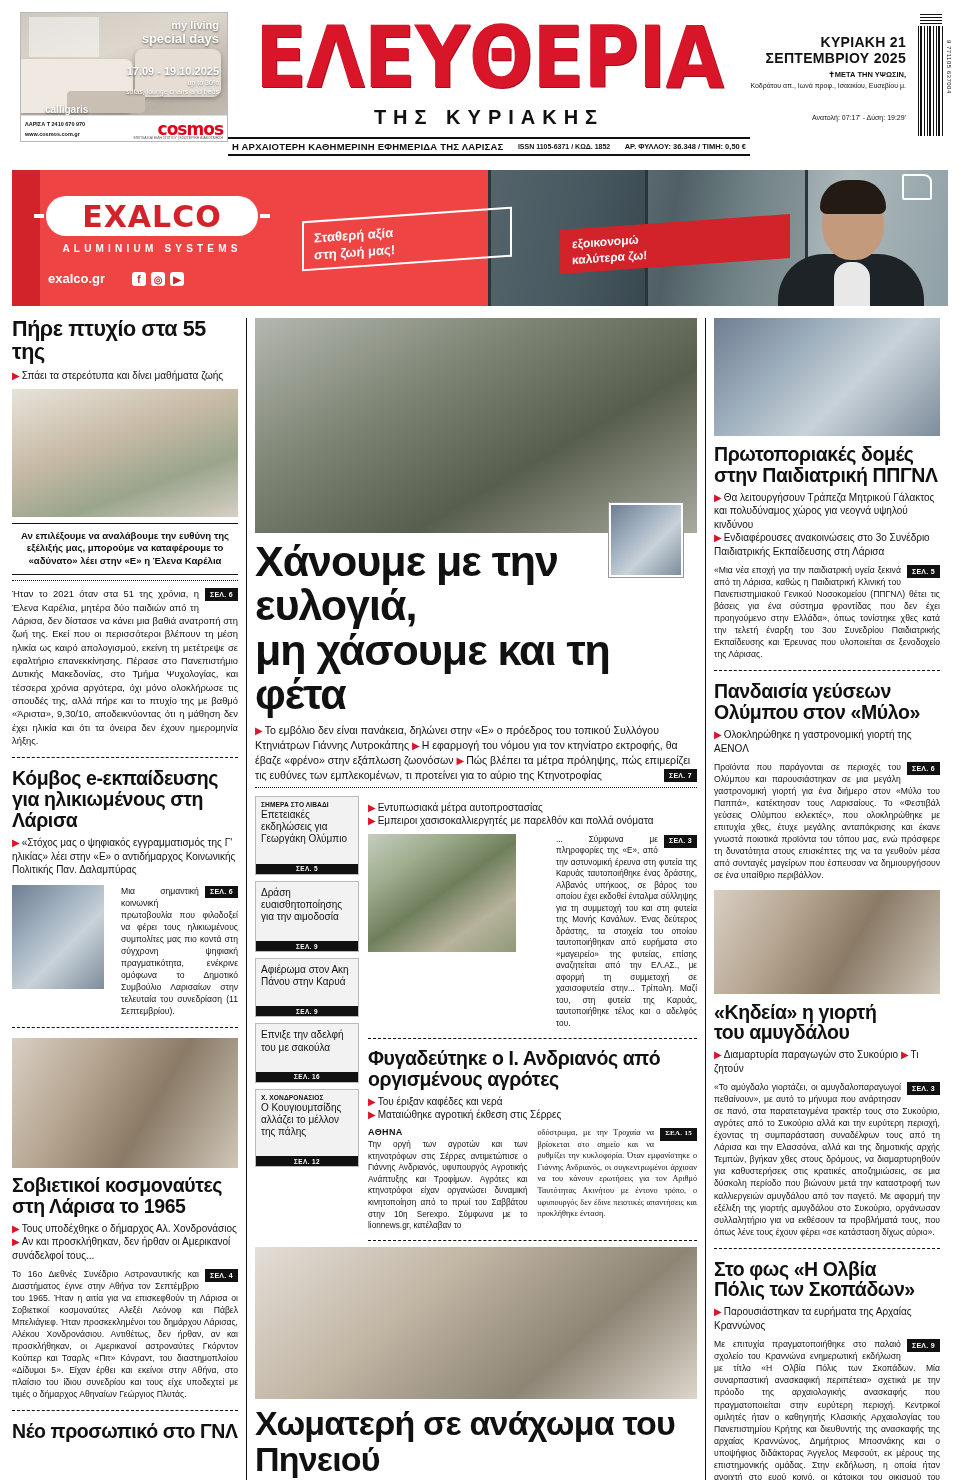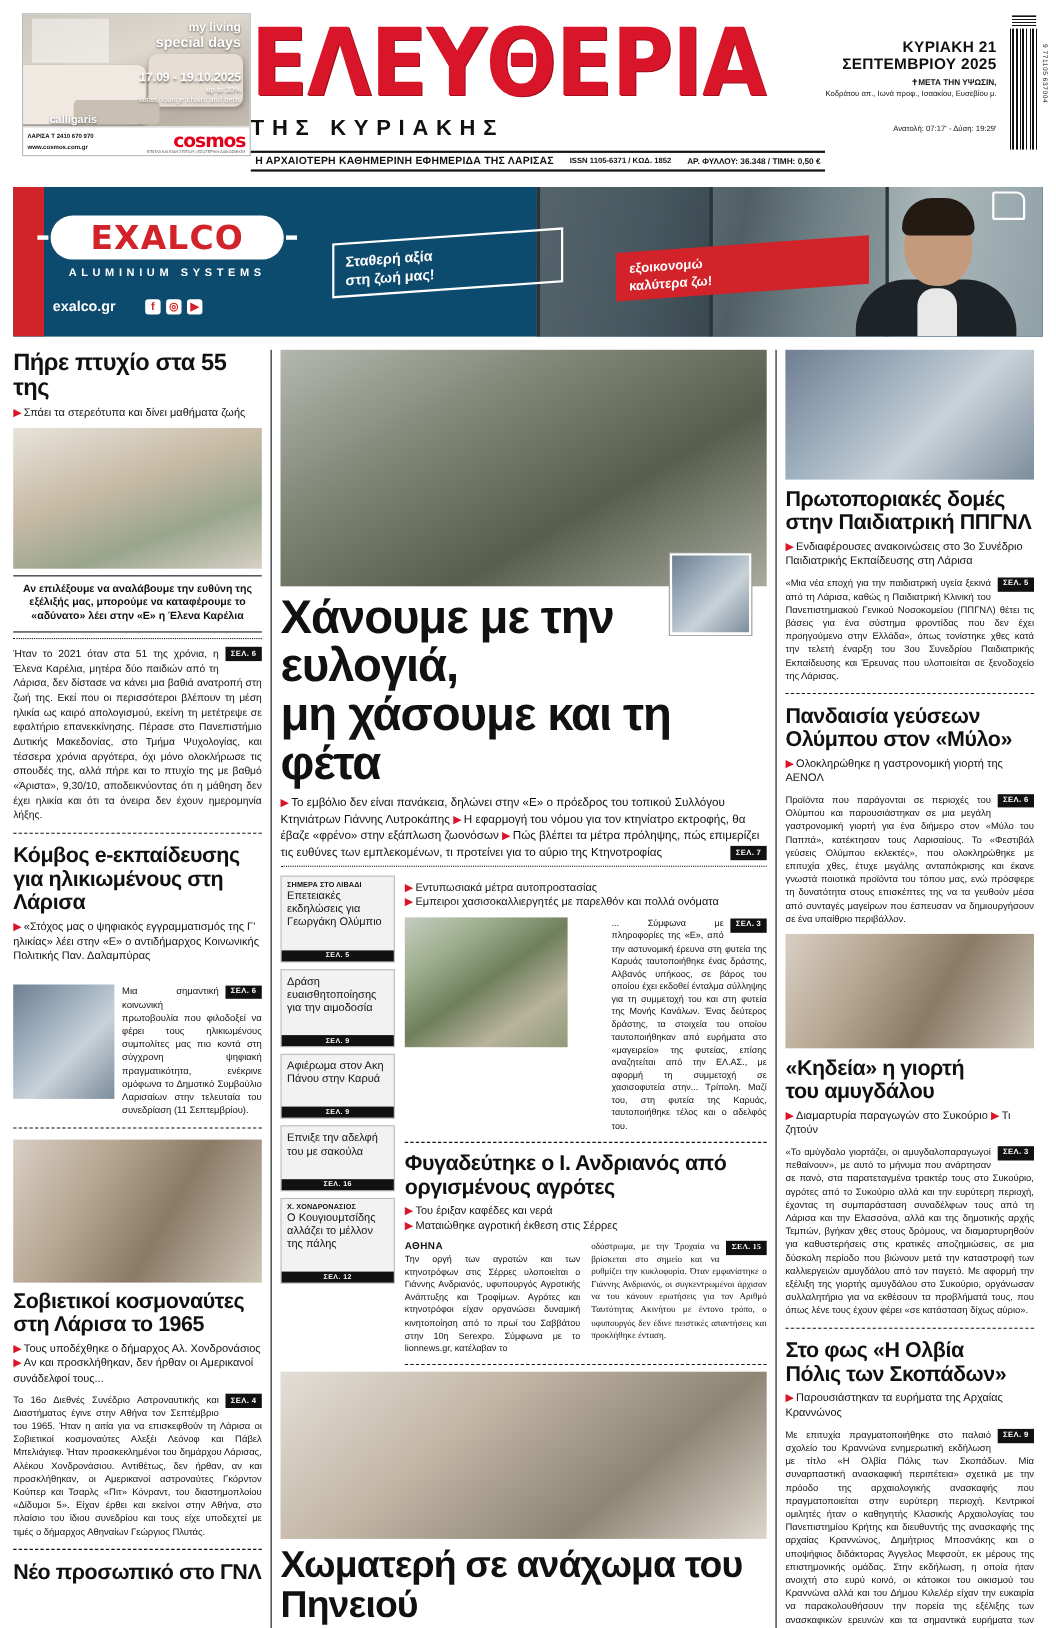--- a/index.html
+++ b/index.html
@@ -32,21 +32,21 @@
      text-shadow:0 1px 2px rgba(0,0,0,.55); line-height:1.25;}
   .cosmos-ad .dates .small { font-size:7px; font-weight:normal; display:block; }
   .cosmos-ad .calligaris { position:absolute; left:24px; bottom:26px; color:#fff; font-size:10px; font-weight:bold;
      text-shadow:0 1px 2px rgba(0,0,0,.55);}
   .cosmos-ad .brandbar { position:absolute; left:0; right:0; bottom:0; height:26px; background:#fff; border-top:1px solid #ddd; }
   .cosmos-ad .cosmos-logo { position:absolute; right:4px; bottom:2px; font-size:17px; font-weight:bold; color:#e2001a; letter-spacing:-1px; font-family:"DejaVu Sans", sans-serif;}
   .cosmos-ad .addr { position:absolute; left:4px; bottom:14px; font-size:5.5px; color:#111; font-weight:bold;}
   .cosmos-ad .web { position:absolute; left:4px; bottom:4px; font-size:5.5px; color:#111; font-weight:bold;}
   .cosmos-ad .tiny { position:absolute; right:4px; bottom:1px; font-size:3.5px; color:#555;}
 
-  .title-block { flex:1; position:relative; padding-top:4px;}
+  .title-block { flex:1; text-align:center; position:relative; padding-top:4px;}
   .nameplate {
     font-family: "DejaVu Sans", sans-serif;
     font-size: 76px; font-weight: bold; color:#d9152a;
     letter-spacing: -1px; line-height: 0.98;
     transform: scaleY(1.12); transform-origin: top center;
     text-shadow: 1px 1px 0 #a10f1f;
   }
   .subname { margin-top:16px; font-size:20px; font-weight:bold; letter-spacing:7px; color:#111; }
   .rule-top { margin-top:8px; border-top:2.5px solid #111; }
   .strapline-row { display:flex; align-items:center; justify-content:space-between; padding:2px 4px 0 4px;
@@ -63,21 +63,21 @@
   .date-block .sun { font-size:7px; margin-top:22px;}
 
   .barcode-col { width:42px; flex:none; position:relative; }
   .barcode { position:absolute; right:8px; top:14px; width:26px; height:110px;
      background: repeating-linear-gradient(to right,#111 0 1px,#fff 1px 2px,#111 2px 4px,#fff 4px 6px,#111 6px 7px,#fff 7px 9px); }
   .barcode-num { position:absolute; right:0px; top:28px; font-size:6px; writing-mode:vertical-rl; letter-spacing:.5px;}
   .barcode-top { position:absolute; right:10px; top:2px; width:22px; height:10px;
      background: repeating-linear-gradient(to bottom,#111 0 1px,#fff 1px 3px);}
 
   
-  .exalco { position:relative; margin:10px 12px 0 12px; height:136px; background:#0c4a6e; overflow:hidden; }
+  .exalco { position:relative; margin:10px 12px 0 12px; height:136px; background:#ef4444; overflow:hidden; }
   .exalco .photo { position:absolute; right:0; top:0; width:460px; height:136px;
      background: linear-gradient(100deg,#8d9da4 0%,#6f8189 22%,#4b5a61 40%,#7e8f94 55%,#adb9bb 75%,#8fa0a6 100%); }
   .exalco .glasspanel { position:absolute; right:300px; top:0; width:160px; height:136px; background:rgba(40,55,62,.55); border-left:3px solid #2b3439; border-right:3px solid #2b3439;}
   .exalco .glasspanel2 { position:absolute; right:140px; top:0; width:160px; height:136px; background:rgba(90,105,110,.35); border-right:3px solid #2b3439;}
   .exalco .person-head { position:absolute; right:64px; top:16px; width:62px; height:74px; background:#c49a7d; border-radius:50% 50% 46% 46%;}
   .exalco .person-hair { position:absolute; right:62px; top:10px; width:66px; height:34px; background:#241a14; border-radius:32px 32px 8px 8px;}
   .exalco .person-body { position:absolute; right:24px; top:84px; width:146px; height:52px; background:#1e2328; border-radius:46px 46px 0 0;}
   .exalco .person-shirt { position:absolute; right:78px; top:92px; width:36px; height:44px; background:#e8e8e8; border-radius:16px 16px 0 0;}
   .exalco .redband { position:absolute; left:0; top:0; width:28px; height:136px; background:#d2232a; }
   .exalco .logo-wrap { position:absolute; left:34px; top:26px; }
@@ -263,21 +263,21 @@
       </article>
 
       <div class="dashrule"></div>
 
       <article>
         <h2 class="head h-20">Κόμβος e-εκπαίδευσης</h2>
         <h2 class="head h-20">για ηλικιωμένους στη Λάρισα</h2>
         <div class="bullets">
           <p><span class="tri">▶</span><span>«Στόχος μας ο ψηφιακός εγγραμματισμός της Γ' ηλικίας» λέει στην «Ε» ο αντιδήμαρχος Κοινωνικής Πολιτικής Παν. Δαλαμπύρας</span></p>
         </div>
-        <div style="display:flex; gap:7px; margin-top:18px;">
+        <div style="display:flex; gap:17px; margin-top:8px;">
           <div class="photo-box ph-grad-d" style="width:92px; height:104px; flex:none;"></div>
           <p class="bodytxt small" style="margin-top:0;">
             <span class="sel">ΣΕΛ. 6</span>
             <span>Μια σημαντική κοινωνική πρωτοβουλία που φιλοδοξεί να φέρει τους ηλικιωμένους συμπολίτες μας πιο κοντά στη σύγχρονη ψηφιακή πραγματικότητα, ενέκρινε ομόφωνα το Δημοτικό Συμβούλιο Λαρισαίων στην τελευταία του συνεδρίαση (11 Σεπτεμβρίου).</span>
           </p>
         </div>
       </article>
 
       <div class="dashrule"></div>
 
@@ -368,21 +368,21 @@
 
           <article>
             <h2 class="head" style="font-size:19.5px;">Φυγαδεύτηκε ο Ι. Ανδριανός από οργισμένους αγρότες</h2>
             <div class="bullets">
               <p><span class="tri">▶</span><span>Του έριξαν καφέδες και νερά</span></p>
               <p><span class="tri">▶</span><span>Ματαιώθηκε αγροτική έκθεση στις Σέρρες</span></p>
             </div>
             <div style="display:flex; gap:10px; margin-top:5px;">
               <div style="flex:1;">
                 <div class="agency">ΑΘΗΝΑ</div>
-                <p class="bodytxt" style="font-size:8.2px; line-height:1.42; margin-top:0;">Την οργή των αγροτών και των κτηνοτρόφων στις Σέρρες υλοποιείται ο Γιάννης Ανδριανός, υφυπουργός Αγροτικής Ανάπτυξης και Τροφίμων. Αγρότες και κτηνοτρόφοι είχαν οργανώσει δυναμική κινητοποίηση από το πρωί του Σαββάτου στην 10η Serexpo. Σύμφωνα με το lionnews.gr, κατέλαβαν το</p>
+                <p class="bodytxt" style="font-size:8.2px; line-height:1.42; margin-top:0;">Την οργή των αγροτών και των κτηνοτρόφων στις Σέρρες αντιμετώπισε ο Γιάννης Ανδριανός, υφυπουργός Αγροτικής Ανάπτυξης και Τροφίμων. Αγρότες και κτηνοτρόφοι είχαν οργανώσει δυναμική κινητοποίηση από το πρωί του Σαββάτου στην 10η Serexpo. Σύμφωνα με το lionnews.gr, κατέλαβαν το</p>
               </div>
               <div style="flex:1;">
                 <p class="bodytxt" style="font-size:8.2px; line-height:1.42; margin-top:0;font-family:Liberation Serif, serif;">
                   <span class="sel">ΣΕΛ. 15</span>
                   <span>οδόστρωμα, με την Τροχαία να βρίσκεται στο σημείο και να ρυθμίζει την κυκλοφορία. Όταν εμφανίστηκε ο Γιάννης Ανδριανός, οι συγκεντρωμένοι άρχισαν να του κάνουν ερωτήσεις για τον Αριθμό Ταυτότητας Ακινήτου με έντονο τρόπο, ο υφυπουργός δεν έδινε πειστικές απαντήσεις και προκλήθηκε ένταση.</span>
                 </p>
               </div>
             </div>
             <div class="dashrule" style="margin:8px 0 6px 0;"></div>
           </article>
@@ -397,20 +397,21 @@
     </div>
 
     <div class="col col-right">
 
       <div class="photo-box ph-grad-d" style="height:118px;"></div>
 
       <article style="margin-top:8px;">
         <h2 class="head h-20">Πρωτοποριακές δομές</h2>
         <h2 class="head h-20">στην Παιδιατρική ΠΠΓΝΛ</h2>
         <div class="bullets">
+          <p><span class="tri">▶</span><span>Θα λειτουργήσουν Τράπεζα Μητρικού Γάλακτος και πολυδύναμος χώρος για νεογνά υψηλού κινδύνου</span></p>
           <p><span class="tri">▶</span><span>Ενδιαφέρουσες ανακοινώσεις στο 3ο Συνέδριο Παιδιατρικής Εκπαίδευσης στη Λάρισα</span></p>
         </div>
         <p class="bodytxt small">
           <span class="sel">ΣΕΛ. 5</span>
           <span>«Μια νέα εποχή για την παιδιατρική υγεία ξεκινά από τη Λάρισα, καθώς η Παιδιατρική Κλινική του Πανεπιστημιακού Γενικού Νοσοκομείου (ΠΠΓΝΛ) θέτει τις βάσεις για ένα σύστημα φροντίδας που δεν έχει προηγούμενο στην Ελλάδα», όπως τονίστηκε χθες κατά την τελετή έναρξη του 3ου Συνεδρίου Παιδιατρικής Εκπαίδευσης και Έρευνας που υλοποιείται σε ξενοδοχείο της Λάρισας.</span>
         </p>
       </article>
 
       <div class="dashrule"></div>
 

